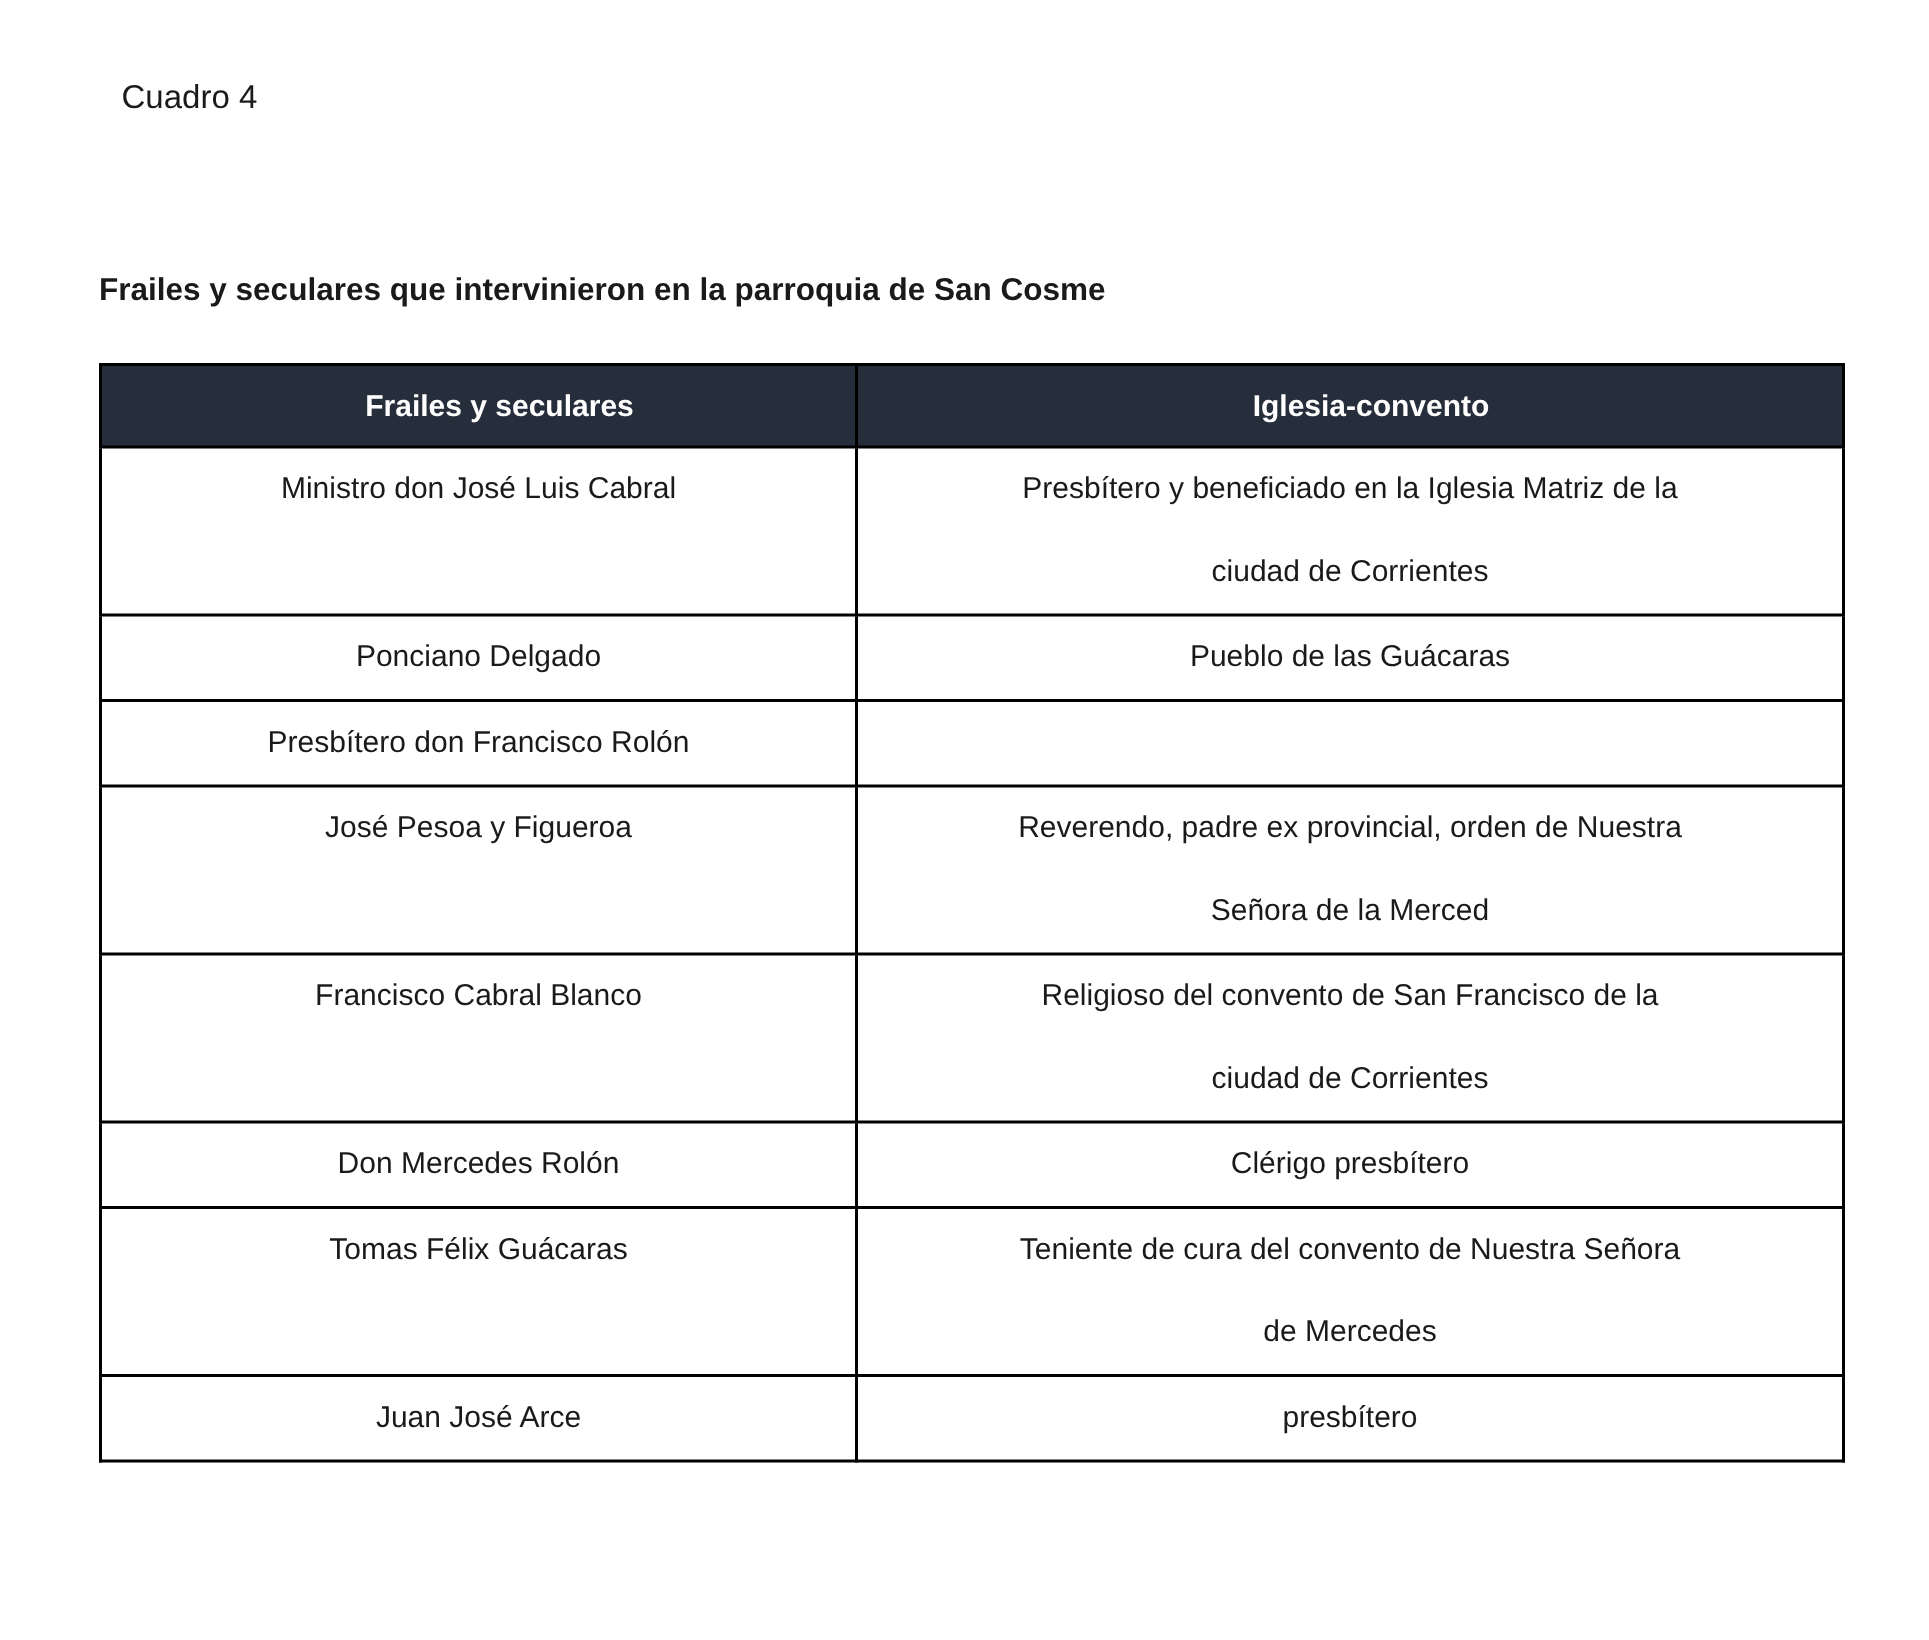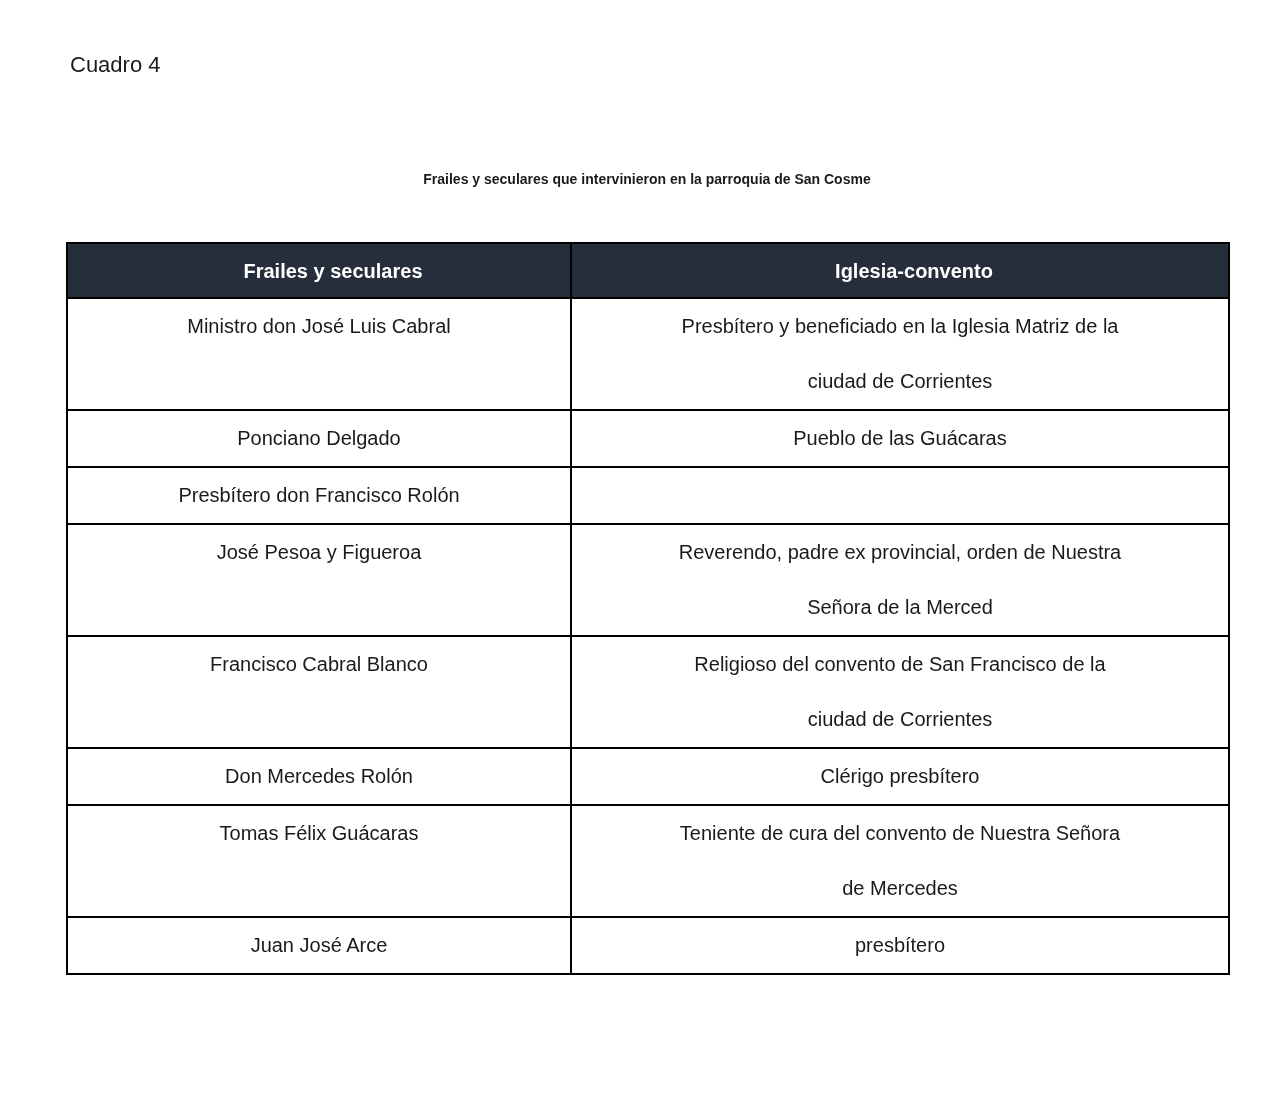--- a/index.html
+++ b/index.html
@@ -17,33 +17,33 @@
   }
   .page {
     position: relative;
     width: 1286px;
     height: 1093px;
     background: var(--page-bg);
     overflow: hidden;
   }
   .cuadro-label {
     position: absolute;
-    left: 70px;
+    left: 81px;
     top: 52px;
     font-size: 22px;
     font-weight: 400;
     color: var(--text-color);
   }
   .doc-title {
     position: absolute;
     left: 66px;
-    top: 171px;
+    top: 182px;
     width: 1162px;
-    text-align: center;
-    font-size: 14px;
+    text-align: left;
+    font-size: 21px;
     font-weight: 700;
     color: var(--text-color);
   }
   table.frailes-table {
     position: absolute;
     left: 66px;
     top: 242px;
     width: 1162px;
     border-collapse: collapse;
     table-layout: fixed;

